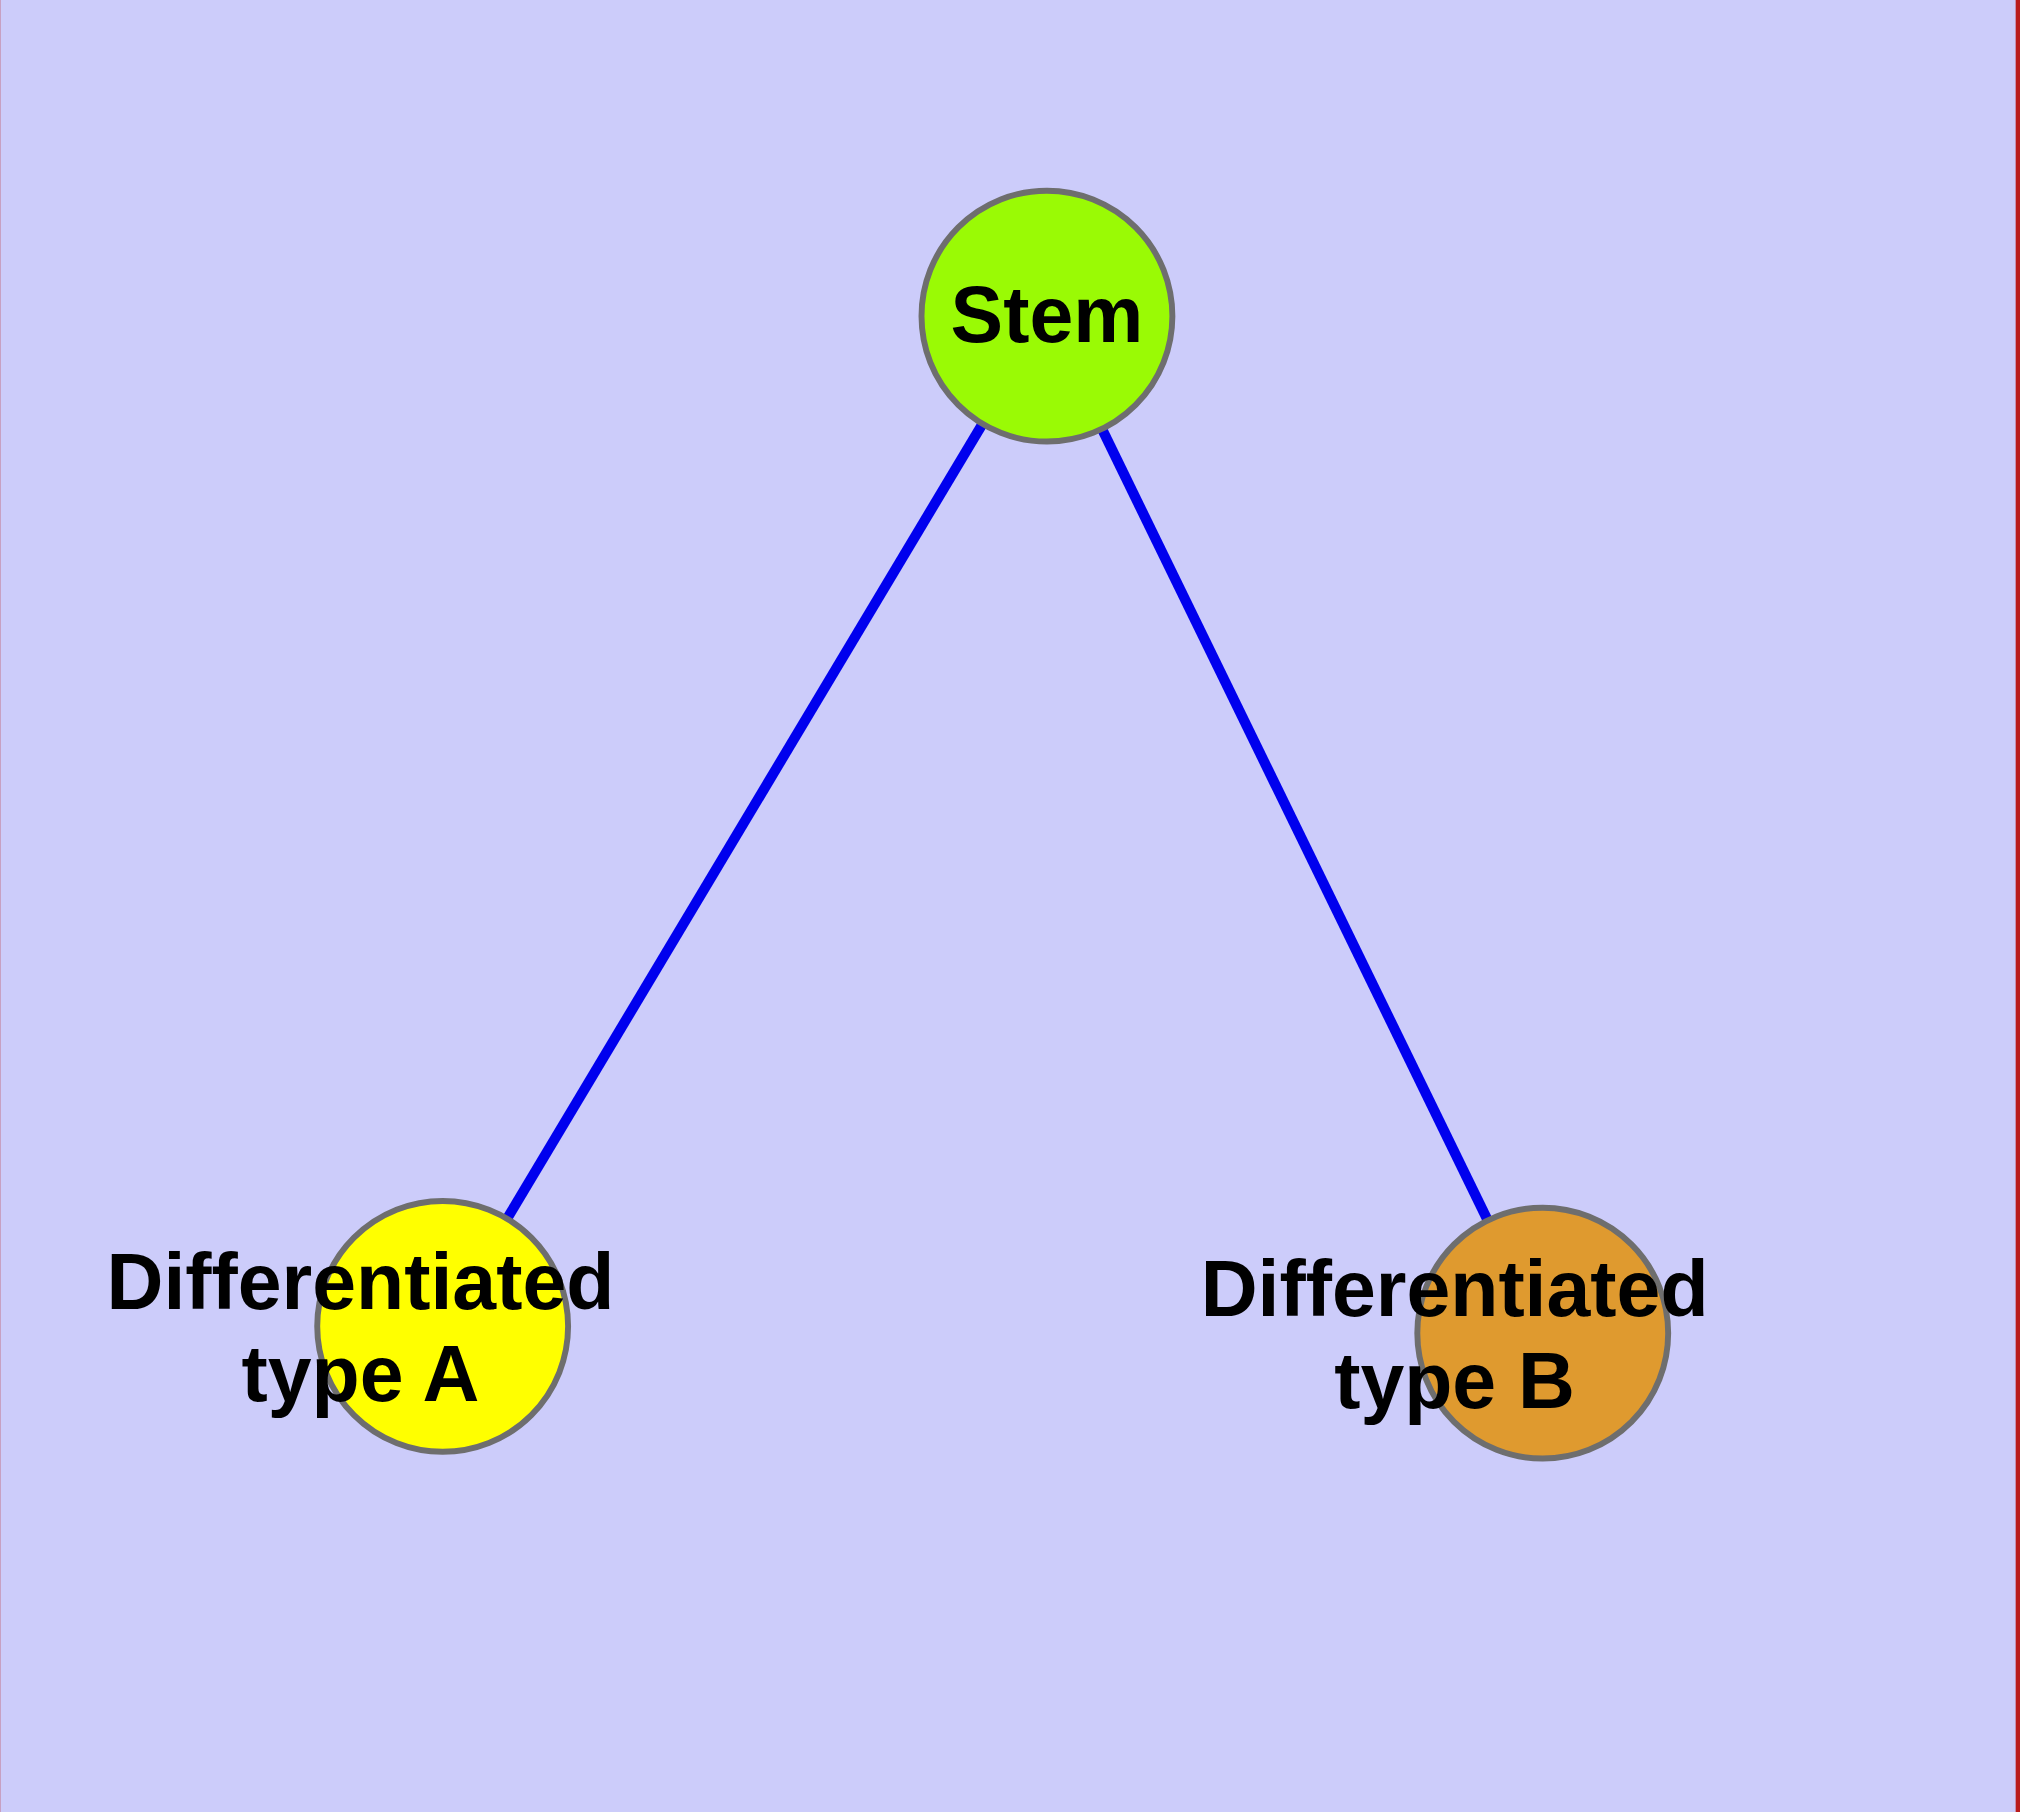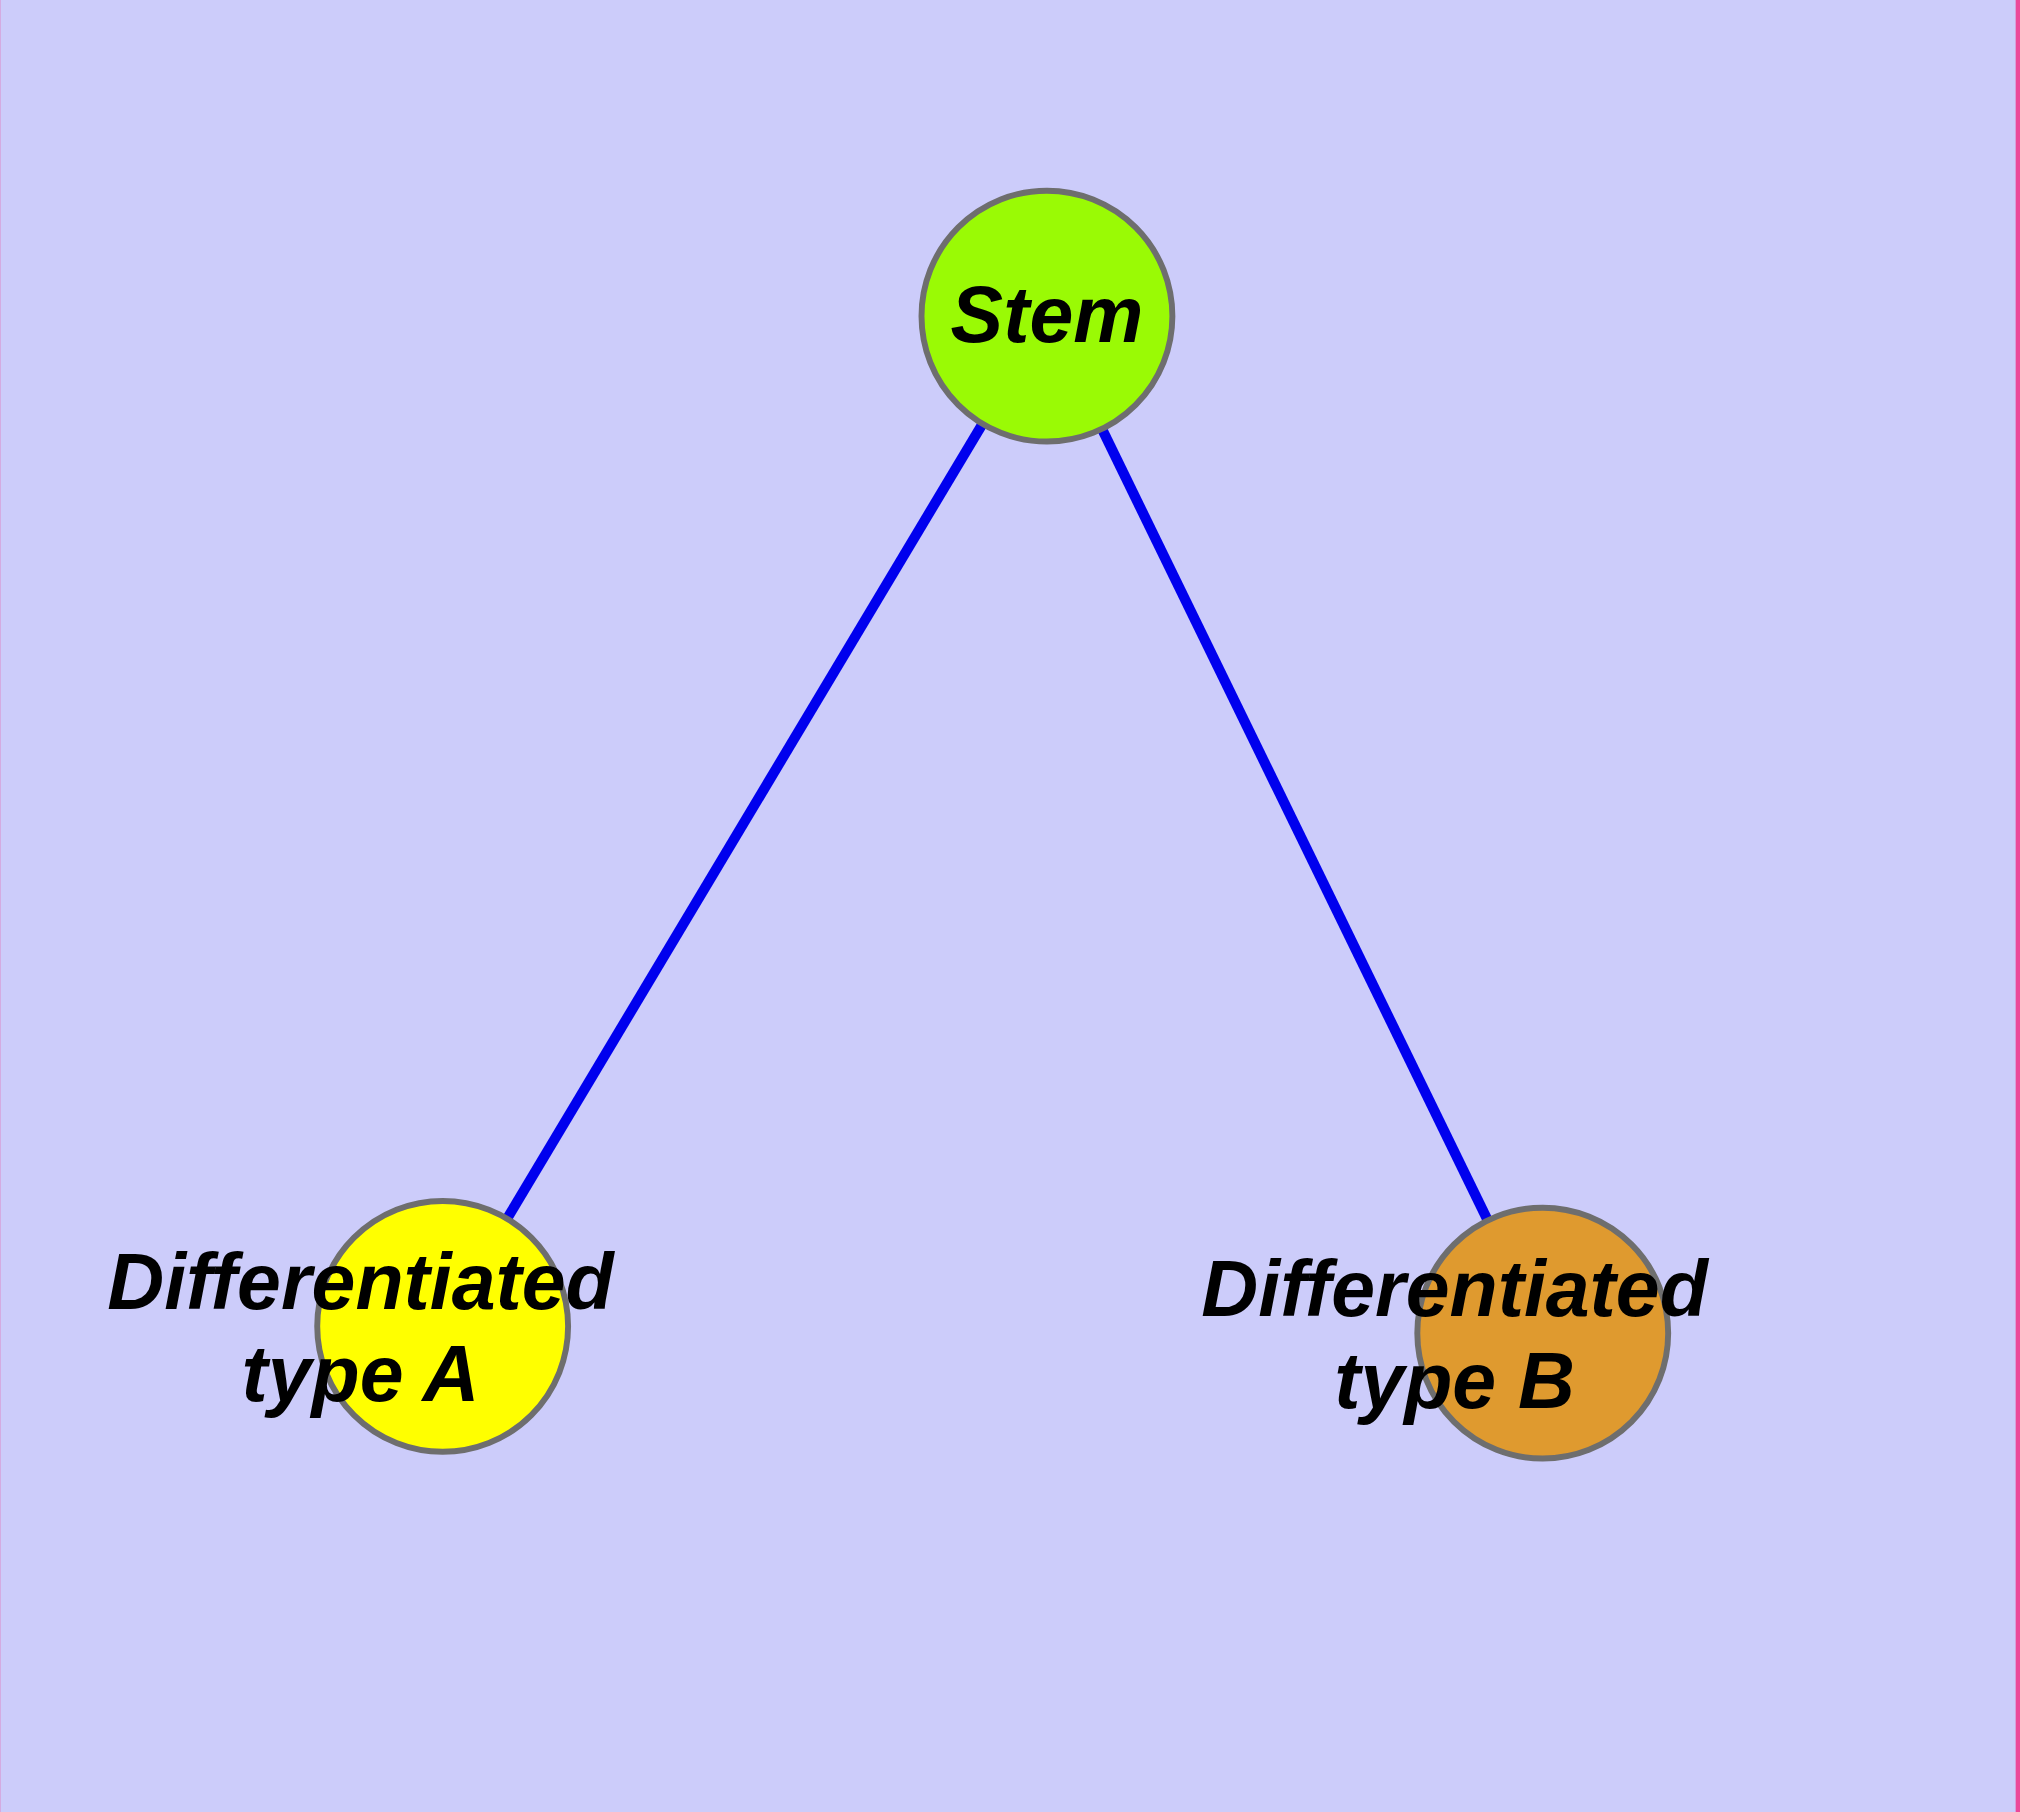--- a/index.html
+++ b/index.html
@@ -34,21 +34,21 @@
     dominant-baseline: alphabetic;
     white-space: pre;
   }
   .edge-line {
     stroke-linecap: butt;
   }
 </style>
 </head>
 <body>
 
-<div id="canvas" style="width: 2021px; height: 1812px; background: #ec4899; font-style: italic;">
+<div id="canvas" style="width: 2021px; height: 1812px; background: #b91c1c;">
   <svg id="graph-svg" viewBox="0 0 2384 2138">
 
     <rect id="bg-rect" x="0" y="0" width="2378" height="2138" fill="#ccccfa"></rect>
 
     <g id="edges-group">
         <line class="edge-line" x1="1160.0537263246265" y1="498.2958740828125" x2="596.9462736753736" y2="1439.7041259171874" stroke="#0000ee" stroke-width="12"></line>
         <line class="edge-line" x1="1298.9775280898875" y1="504.23595505617976" x2="1756.0224719101125" y2="1441.7640449438202" stroke="#0000ee" stroke-width="12"></line>
       </g>
     <g id="nodes-group">
         <circle cx="1235" cy="373" r="148" fill="#9afa05" stroke="#6e6e6e" stroke-width="7"></circle>

